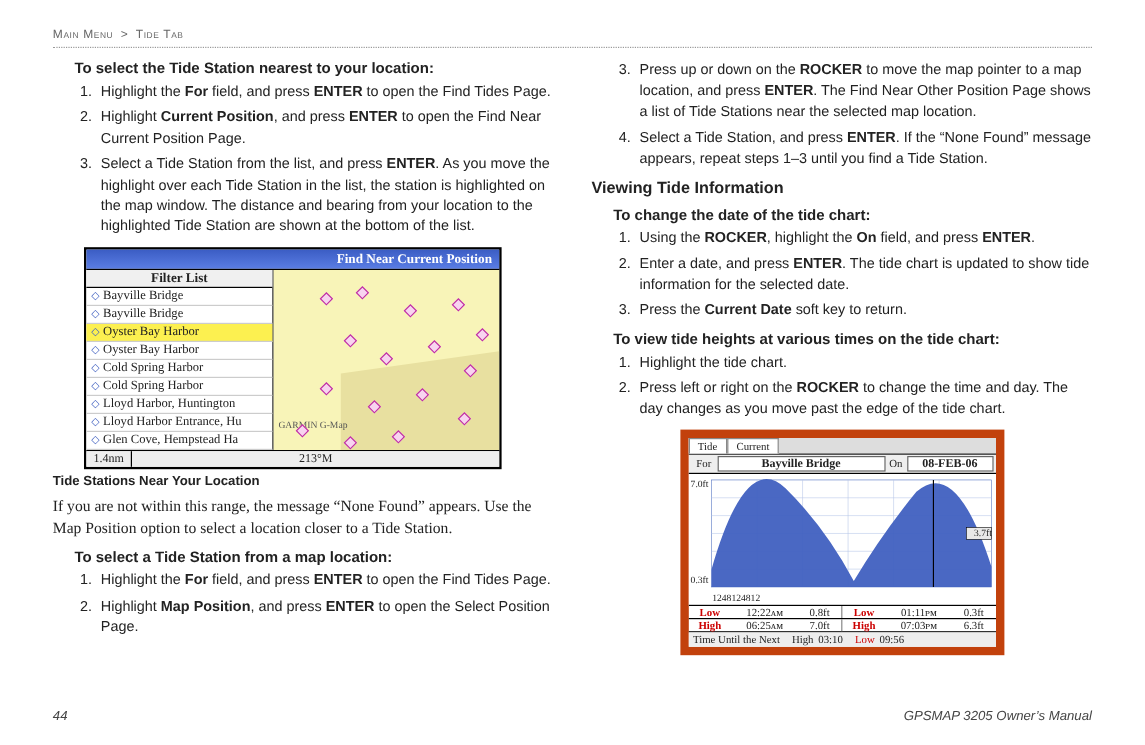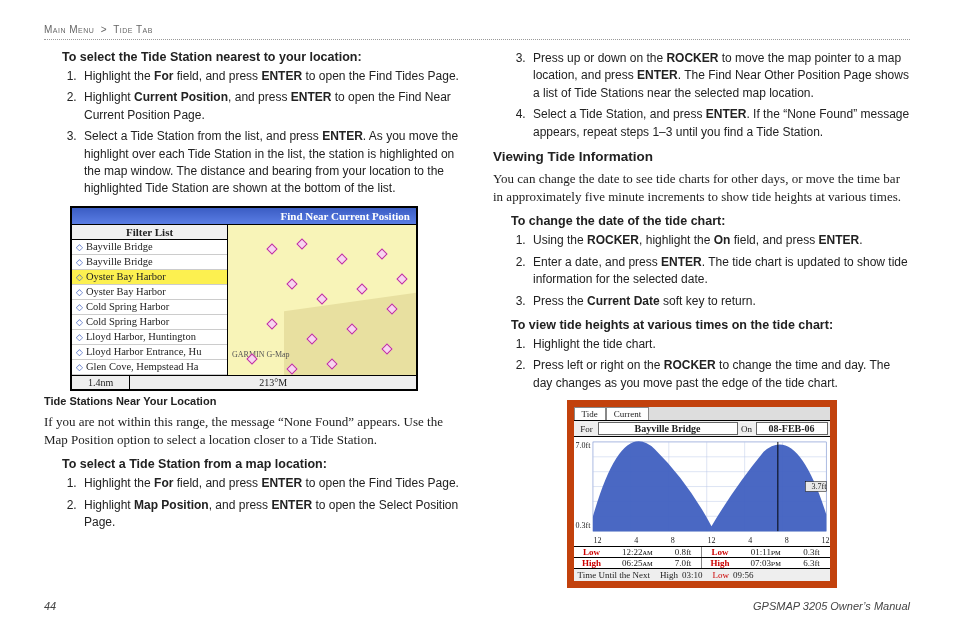--- a/index.html
+++ b/index.html
@@ -139,21 +139,21 @@
     transform: rotate(45deg);
     background: #f8d4f0;
   }
   .fig1 .footer {
     display: flex;
     border-top: 1px solid #000;
     font-size: 10px;
   }
   .fig1 .footer div {
     border-right: 1px solid #000;
-    padding: 1px 16px;
+    padding: 1px 6px;
     background: #eee;
   }
   .fig1 .footer div:last-child { border-right: none; flex: 1; }
   .fig1 .gmap {
     position: absolute;
     left: 4px; bottom: 16px;
     font-size: 8px;
     color: #555;
   }
   
@@ -277,21 +277,20 @@
       </ol>
     </div>
 
     <div class="col">
       <ol start="3">
         <li>Press up or down on the <b>ROCKER</b> to move the map pointer to a map location, and press <b>ENTER</b>. The Find Near Other Position Page shows a list of Tide Stations near the selected map location.</li>
         <li>Select a Tide Station, and press <b>ENTER</b>. If the “None Found” message appears, repeat steps 1–3 until you find a Tide Station.</li>
       </ol>
 
       <div class="section-head">Viewing Tide Information</div>
-      <div class="body-text">You can change the date to see tide charts for other days, or move the time bar in approximately five minute increments to show tide heights at various times.</div>
 
       <div class="bold-head">To change the date of the tide chart:</div>
       <ol>
         <li>Using the <b>ROCKER</b>, highlight the <b>On</b> field, and press <b>ENTER</b>.</li>
         <li>Enter a date, and press <b>ENTER</b>. The tide chart is updated to show tide information for the selected date.</li>
         <li>Press the <b>Current Date</b> soft key to return.</li>
       </ol>
 
       <div class="bold-head">To view tide heights at various times on the tide chart:</div>
       <ol>
@@ -326,21 +325,21 @@
                   <line x1="180" y1="5" x2="180" y2="95"></line>
                 <line x1="220" y1="5" x2="220" y2="95"></line>
               </g>
               <path d="M 20 80 Q 50 -20 85 12 Q 120 45 145 90 Q 170 50 200 15 Q 235 -15 266 78 L 266 95 L 20 95 Z" fill="#4060c0" opacity="0.95"></path>
               <line x1="215" y1="5" x2="215" y2="95" stroke="#000" stroke-width="1"></line>
               <rect x="244" y="45" width="22" height="10" fill="#e8e8e8" stroke="#000" stroke-width="0.5"></rect>
             </svg>
             <div style="position:absolute;left:2px;top:4px;font-size:8px">7.0ft</div>
             <div style="position:absolute;left:2px;bottom:16px;font-size:8px">0.3ft</div>
             <div style="position:absolute;right:3px;top:45px;font-size:8px">3.7ft</div>
-            <div id="xticks" style="position:absolute;left:20px;right:0;bottom:1px;display:flex;justify-content:space-between;font-size:8px">
+            <div id="xticks" style="position:absolute;left:20px;right:0;bottom:1px;display:flex;justify-content:flex-start;font-size:8px">
                 <span>12</span>
                 <span>4</span>
                 <span>8</span>
                 <span>12</span>
                 <span>4</span>
                 <span>8</span>
                 <span>12</span>
               </div>
           </div>
           <div class="lh-row">

